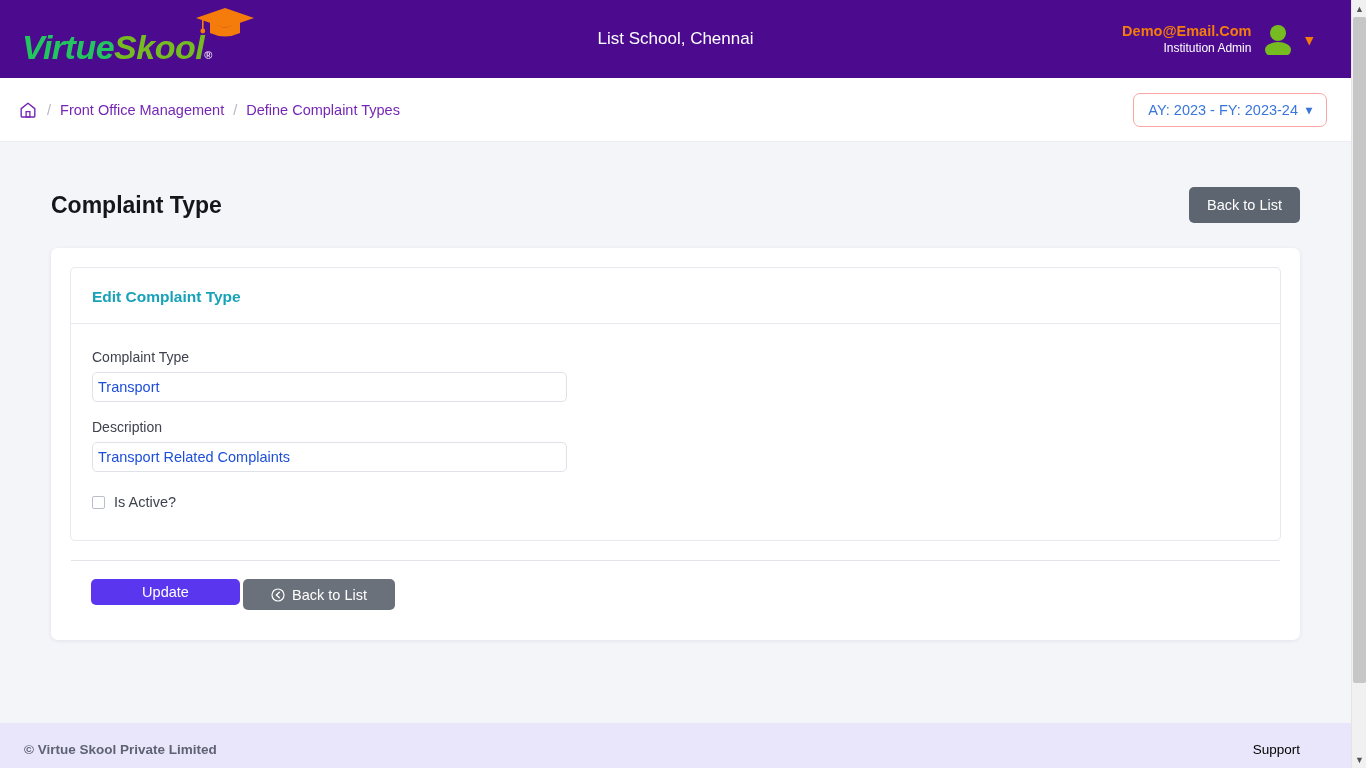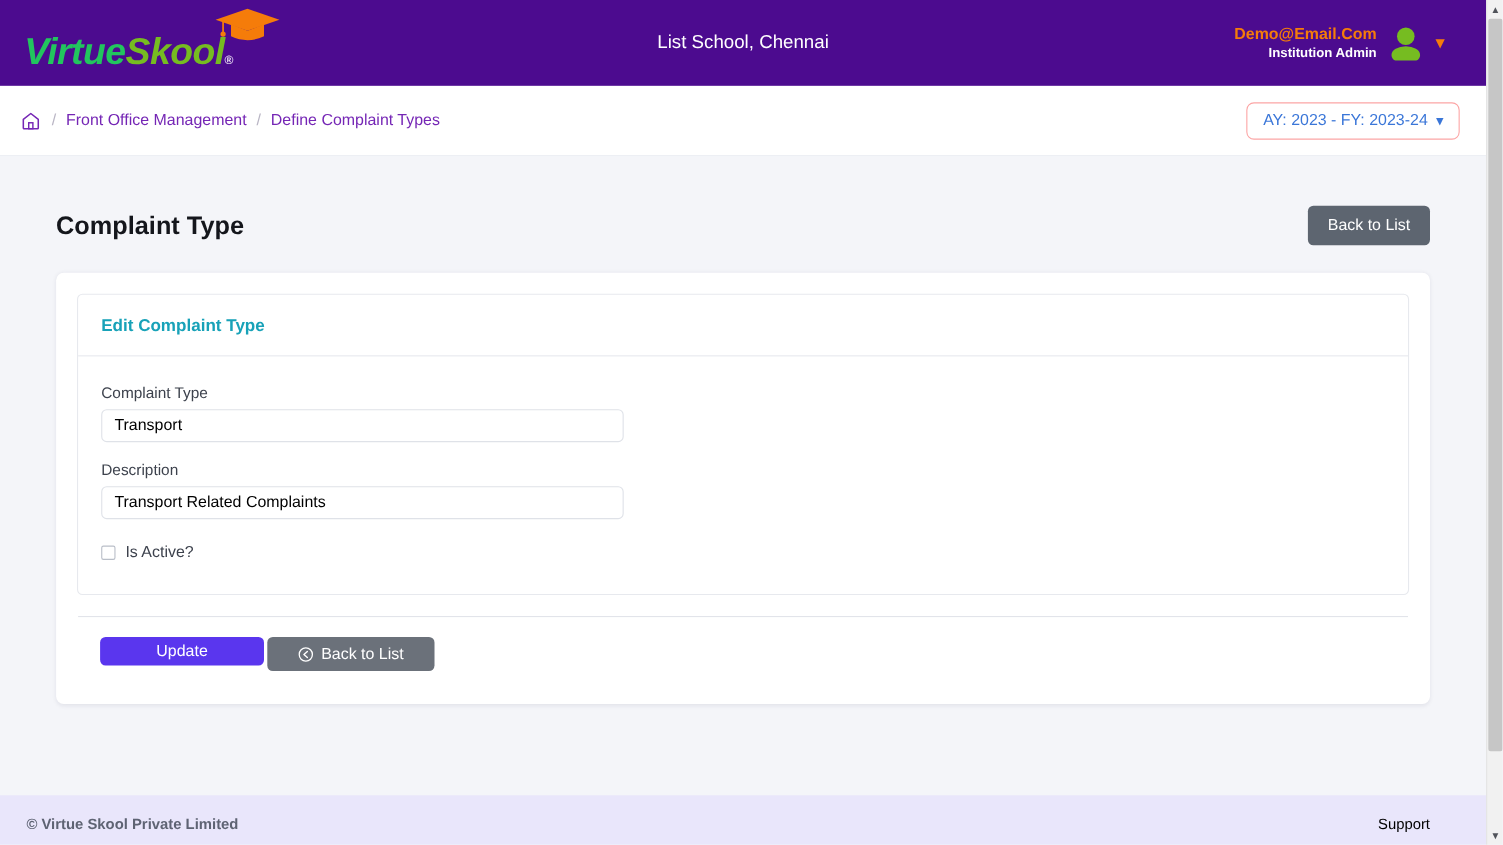--- a/index.html
+++ b/index.html
@@ -80,21 +80,21 @@
   }
   .user-meta { text-align: right; line-height: 1.25; }
   .user-email {
     color: #f57c0a;
     font-size: 14.5px;
     font-weight: bold;
   }
   .user-role {
     color: #ffffff;
     font-size: 12px;
-    font-weight: bold;
+    font-weight: normal;
   }
   .avatar-wrap { display: flex; align-items: center; }
   .chevron-orange {
     color: #f57c0a;
     font-size: 15px;
     font-weight: bold;
     line-height: 1;
   }
 
   
@@ -190,23 +190,23 @@
     display: block;
     font-size: 14px;
     color: #3d424d;
     margin-bottom: 7px;
   }
   .field-input {
     width: 475px;
     height: 30px;
     border: 1px solid #dfe2e8;
     border-radius: 5px;
-    padding: 4px 11px;
+    padding: 4px 5px;
     font-size: 14.5px;
-    color: #000000;
+    color: #1d4ed8;
     font-family: inherit;
     background: #ffffff;
     outline: none;
   }
   .check-row {
     display: flex;
     align-items: center;
     gap: 9px;
     margin-top: 22px;
   }

